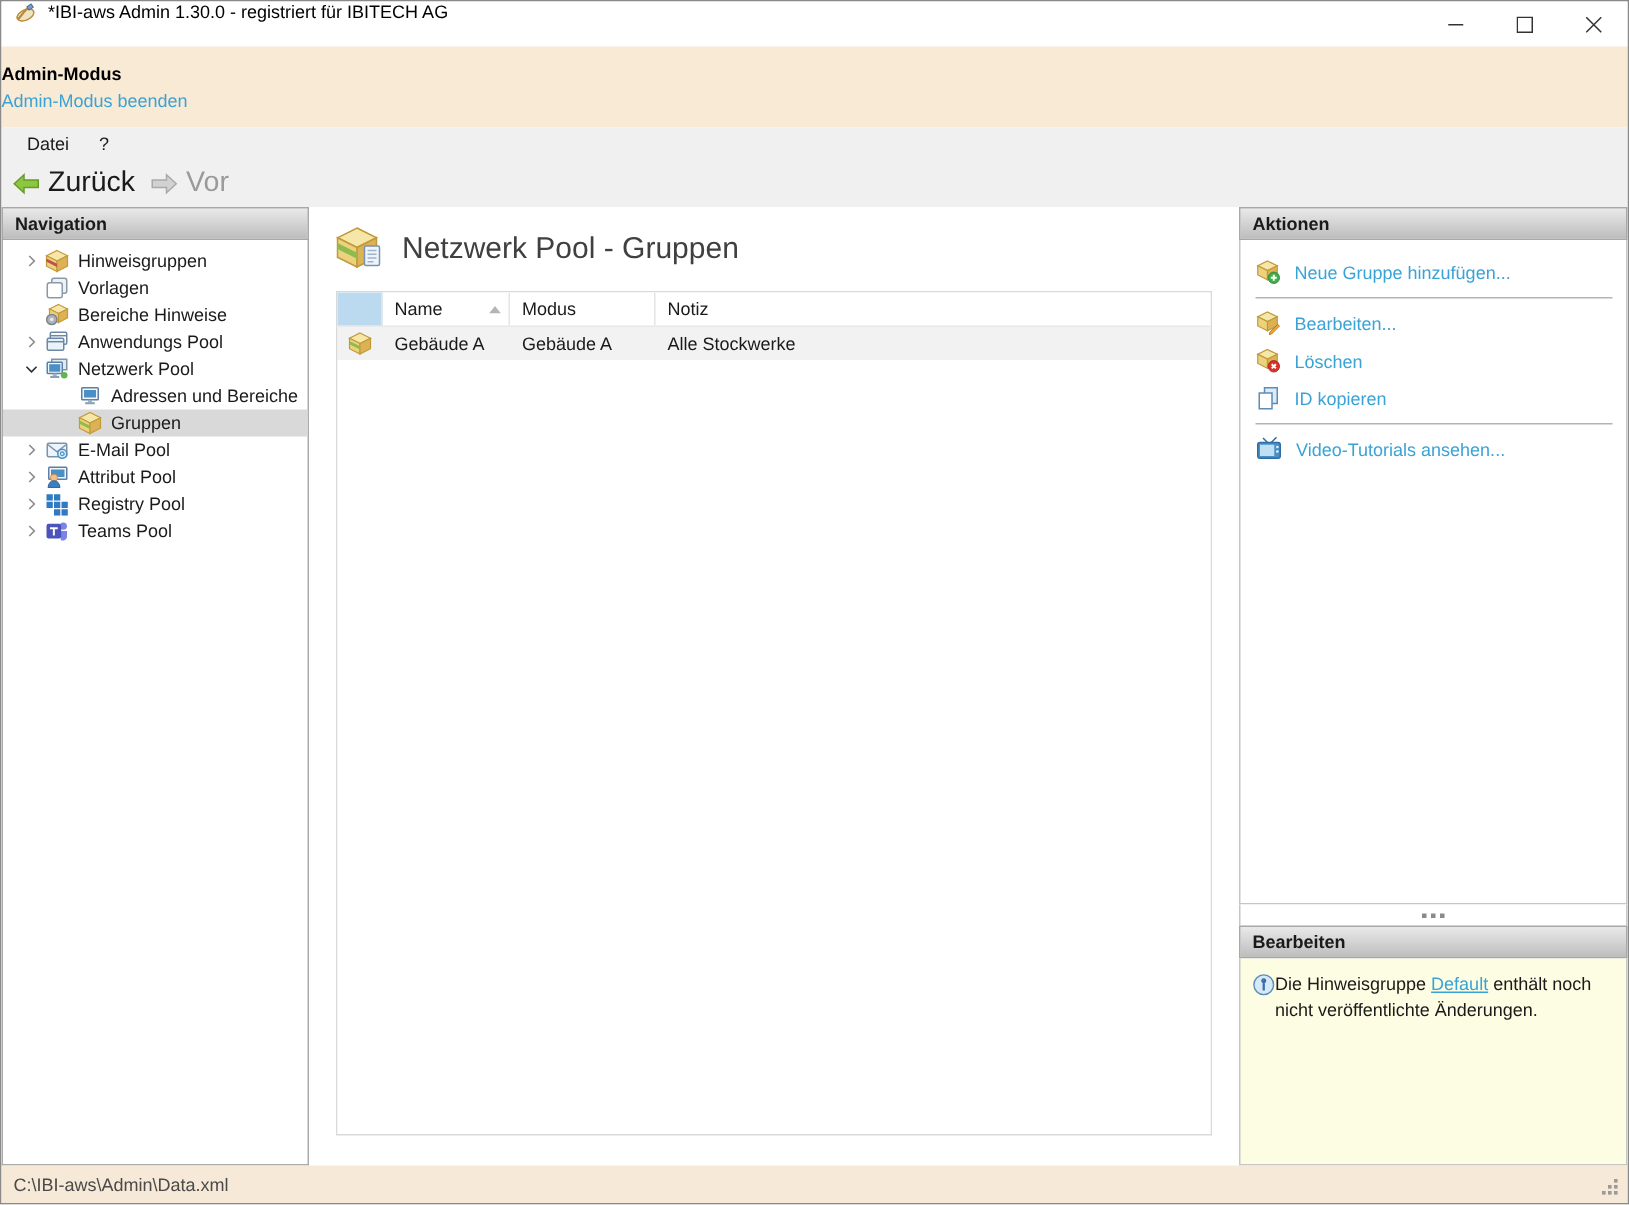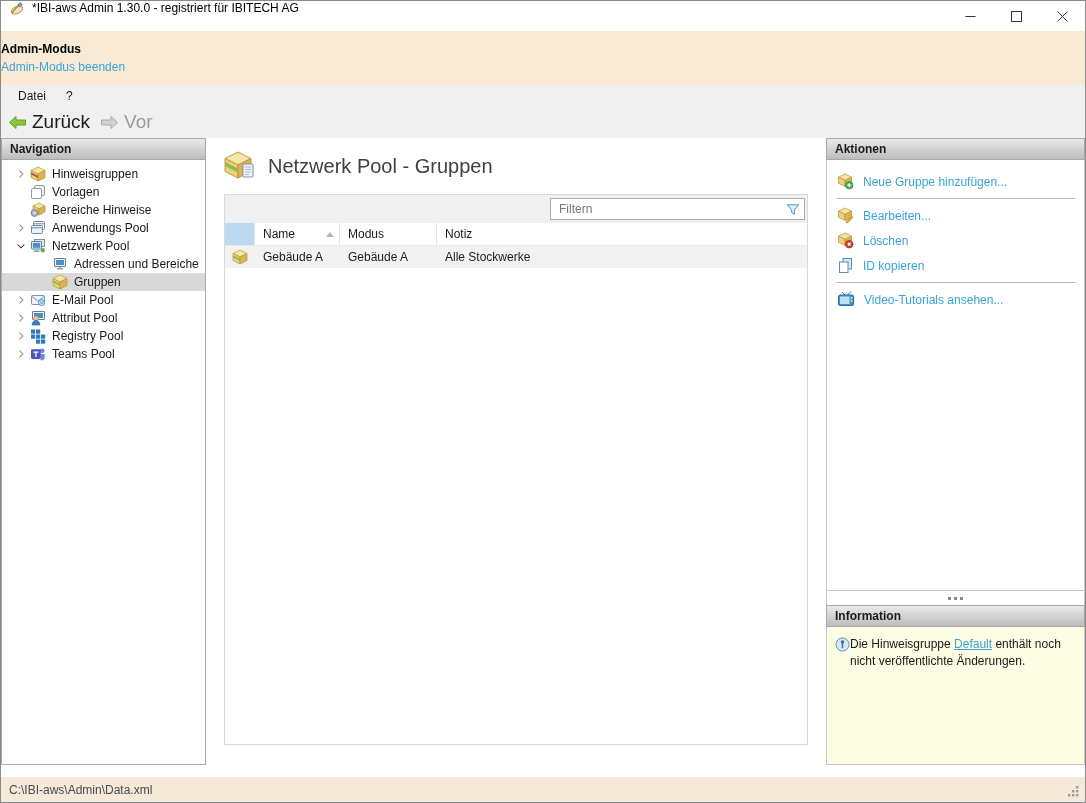--- a/index.html
+++ b/index.html
@@ -64,21 +64,21 @@
   
   .right-panel { width:259px; flex:0 0 auto; display:flex; flex-direction:column; margin-left:2px; }
   .actions { flex:1; min-height:0; background:#fff; border:1px solid #c6c6c6; border-top:none; padding:9px 9px 0 10px; }
   .action-item { display:flex; align-items:center; gap:9px; height:25px; color:#3aa3d6; cursor:pointer; }
   .action-sep { height:1px; background:#b4b4b4; margin:4px 0; }
   .splitter { height:14px; flex:0 0 auto; background:#fff; border-left:1px solid #c6c6c6; border-right:1px solid #c6c6c6; display:flex; align-items:center; justify-content:center; gap:3px; cursor:row-resize; }
   .splitter i { width:3px; height:3px; background:#8a8a8a; display:block; }
   .info-box { height:138px; flex:0 0 auto; background:#fdfde3; border:1px solid #c6c6c6; border-top:none; padding:9px 8px 8px 8px; display:flex; gap:0; line-height:1.4; }
   .info-icon-wrap { flex:0 0 auto; margin-top:1px; }
   
-  .statusbar { height:25px; flex:0 0 auto; background:#f6e9d7; display:flex; align-items:center; padding:0 5px 0 8px; color:#4a4a4a;margin-top:12px; }
+  .statusbar { height:25px; flex:0 0 auto; background:#f6e9d7; display:flex; align-items:center; padding:0 5px 0 8px; color:#4a4a4a; }
   .grip { margin-left:auto; display:flex; align-self:flex-end; padding-bottom:4px; }
 </style>
 </head>
 <body>
 
 <div class="window">
 
   <div class="titlebar">
     <svg width="16" height="16" viewBox="0 0 16 16">
       <ellipse cx="8" cy="9" rx="6" ry="3.4" fill="#f0e3c0" stroke="#b98a3a" stroke-width="1" transform="rotate(-25 8 9)"></ellipse>
@@ -321,30 +321,20 @@
           <polygon points="1,8.5 14,15 14,28 1,21.5" fill="#ecd27d" stroke="#c09a3a" stroke-width="1"></polygon>
           <polygon points="27,8.5 14,15 14,28 27,21.5" fill="#dcb254" stroke="#c09a3a" stroke-width="1"></polygon>
           <polygon points="1,12 14,18.5 14,22.5 1,16" fill="#8fba4e"></polygon>
           <rect x="19" y="14" width="10" height="13" rx="1" fill="#eef4fb" stroke="#7a93ad" stroke-width="1"></rect>
           <path d="M21 17 h6 M21 19.5 h6 M21 22 h6 M21 24.5 h4" stroke="#9db4c9" stroke-width="0.9"></path>
         </svg>
         <span class="main-title">Netzwerk Pool - Gruppen</span>
       </div>
 
       <div class="list-control">
-        <div class="filter-band">
-          <span class="filter-wrap">
-            <input class="filter-input" type="text" placeholder="Filtern" style="">
-            <span class="funnel-btn">
-              <svg width="16" height="15" viewBox="0 0 16 16">
-                <path d="M2 3 H14 L9.5 8.5 V13 L6.5 11.2 V8.5 Z" fill="#dff0fa" stroke="#4a90c4" stroke-width="1"></path>
-              </svg>
-            </span>
-          </span>
-        </div>
 
         <div class="thead">
           <div class="th th-icon"></div>
           <div class="th th-name">
             <span>Name</span>
             <svg width="8" height="5" viewBox="0 0 8 5">
                 <polygon points="4,0 8,5 0,5" fill="#b5b5b5"></polygon>
               </svg>
           </div>
           <div class="th th-inhalt">
@@ -426,21 +416,21 @@
           <span>Video-Tutorials ansehen...</span>
         </div>
       </div>
 
       <div class="splitter">
           <i></i>
           <i></i>
           <i></i>
         </div>
 
-      <div class="panel-header">Information</div>
+      <div class="panel-header">Bearbeiten</div>
       <div class="info-box">
         <span class="info-icon-wrap">
           <svg width="15" height="15" viewBox="0 0 16 16">
             <circle cx="8" cy="8" r="7" fill="#d7e9f7" stroke="#5b8db8" stroke-width="1"></circle>
             <path d="M8 4.2 a1 1 0 1 0 0.01 0 M8 7 V12" stroke="#3a6ea5" stroke-width="1.6" fill="none"></path>
           </svg>
         </span>
         <span class="info-text"><span>Die Hinweisgruppe </span><a class="link" style="text-decoration:underline;">Default</a><span> enthält noch nicht veröffentlichte Änderungen.</span></span>
       </div>
     </div>

